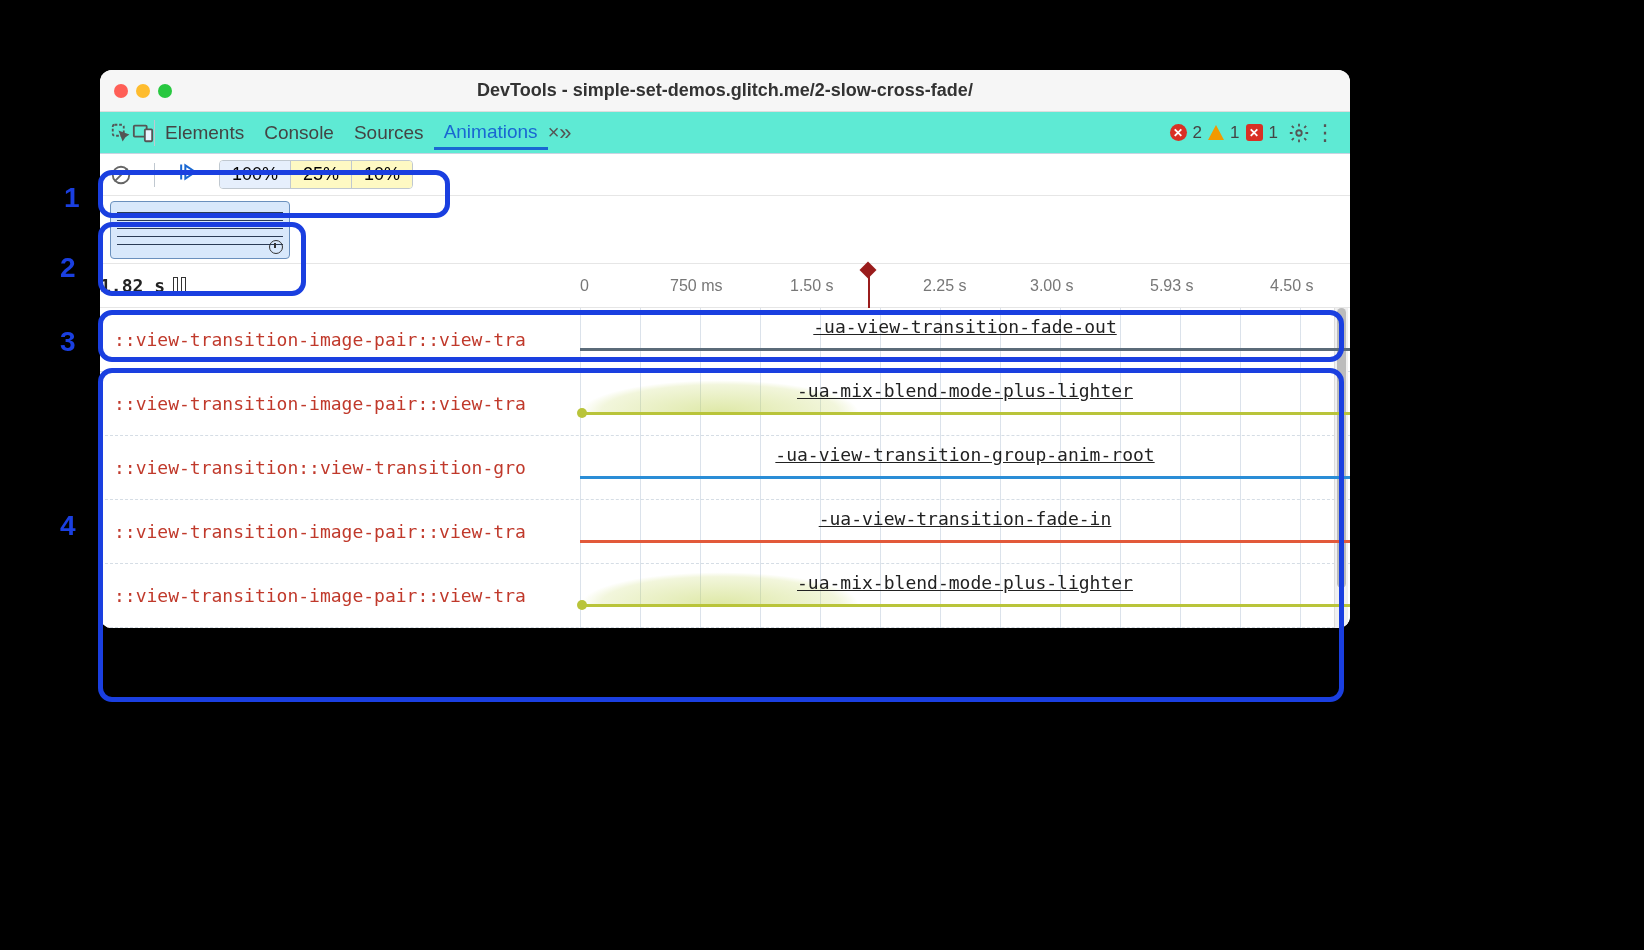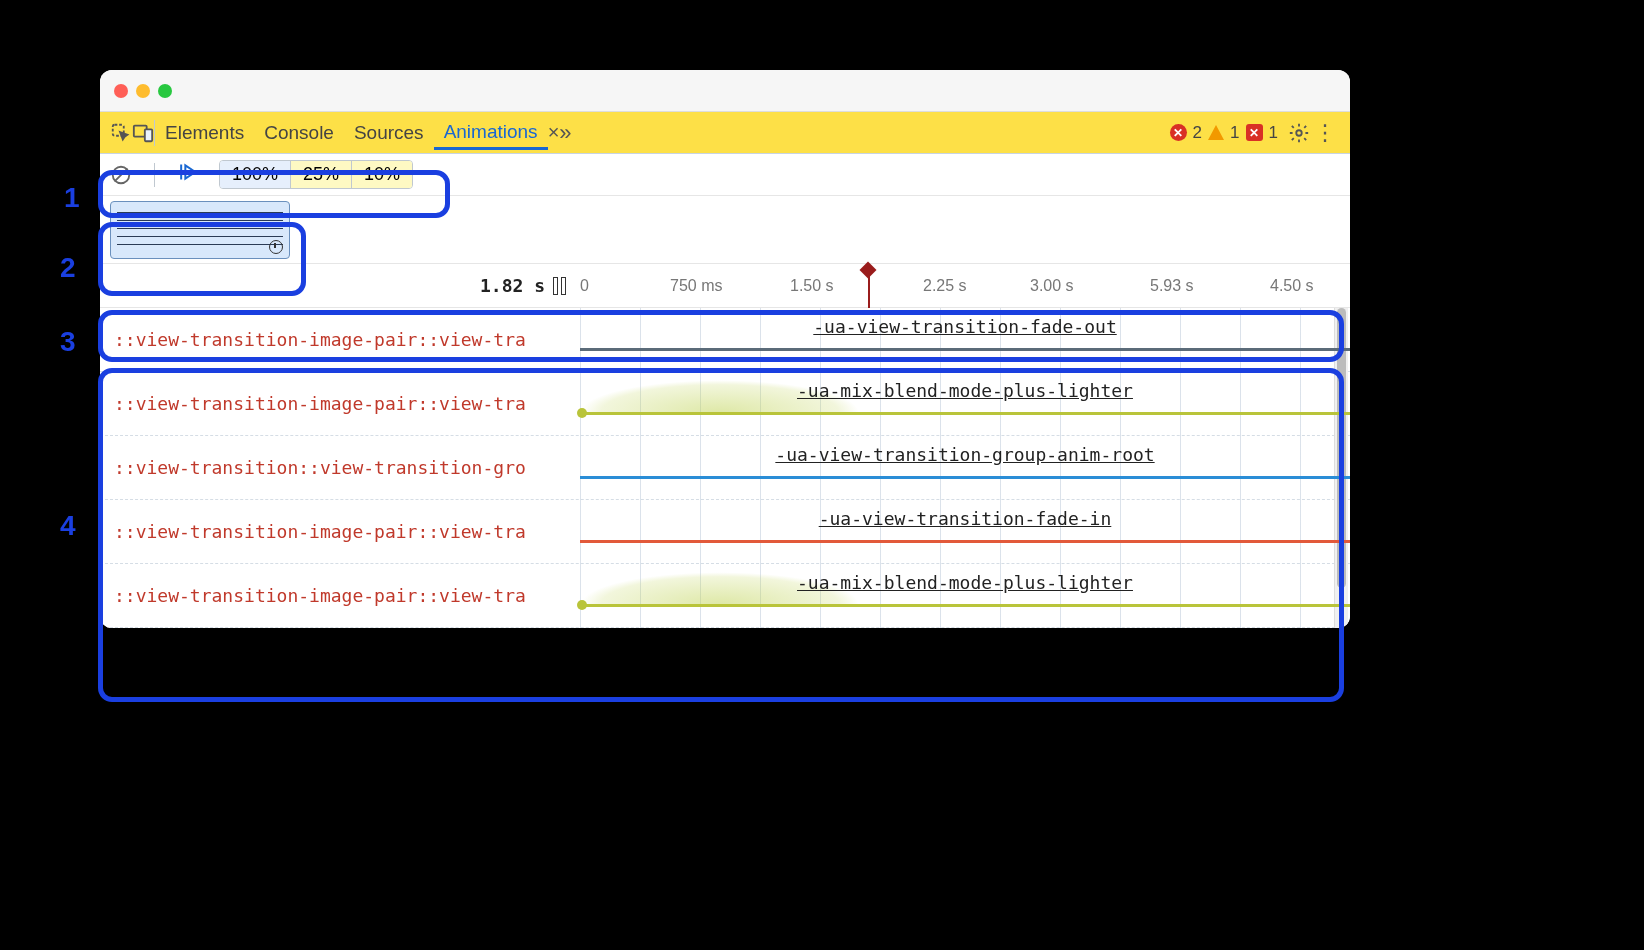--- a/index.html
+++ b/index.html
@@ -34,21 +34,21 @@
   .tdot { width: 14px; height: 14px; border-radius: 50%; }
   .tred { background: #ff5f57; }
   .tyel { background: #febc2e; }
   .tgrn { background: #28c840; }
   .title {
     position: absolute; left: 0; right: 0; text-align: center;
     font-size: 18px; font-weight: 600; color: #333;
   }
   .tabstrip {
     height: 42px;
-    background: #fde047;
+    background: #5eead4;
     display: flex;
     align-items: center;
     border-bottom: 1px solid #c8d4e2;
     padding: 0 10px;
     font-size: 19px;
     color: #444;
   }
   .tabstrip .icon { width: 22px; height: 22px; display:flex;align-items:center;justify-content:center; color:#555;}
   .tab { padding: 6px 10px; cursor: pointer; font-weight: 500;}
   .tab.active { color: #1967d2; border-bottom: 3px solid #1967d2; padding-bottom: 4px;}
@@ -96,21 +96,21 @@
   .thumb .clock::after{content:"";position:absolute;left:4px;top:2px;width:1.5px;height:5px;background:#333;}
   
   
   .rulerrow {
     height: 44px;
     background:#fff;
     display:flex; align-items:center;
     border-bottom: 1px solid #e6e6e6;
     position:relative;
   }
-  .rulerleft { width: 480px; display:flex; align-items:center; justify-content:flex-end; gap: 8px; padding-right: 14px; font-size:18px;}
+  .rulerleft { width: 480px; display:flex; align-items:center; gap: 8px; padding-right: 14px; font-size:18px;}
   .curtime { font-family: Menlo, Consolas, monospace; font-weight:600; color:#222;}
   .pauseicon{display:flex;gap:3px;}
   .pauseicon span{width:5px;height:18px;border:1.4px solid #333;}
   .rulergrid { flex:1; position:relative; height:100%; }
   .tick { position:absolute; top:50%; transform:translateY(-50%); font-size:16px; color:#777;}
   .playhead { position:absolute; top:-2px; bottom:-322px; width:0; }
   .playhead-line{position:absolute;left:0;top:14px;bottom:0;width:2px;background:#9a1c1c;}
   .playhead-diamond{position:absolute;left:-6px;top:2px;width:12px;height:12px;background:#9a1c1c;transform:rotate(45deg);}
   
   
@@ -153,20 +153,21 @@
 <div class="annotbox" style="left:98px; top:368px; width:1246px; height:334px;"></div>
 
 <div class="window">
 
   <div class="titlebar">
     <div class="traffic">
       <div class="tdot tred"></div>
       <div class="tdot tyel"></div>
       <div class="tdot tgrn"></div>
     </div>
+    <div class="title">DevTools - simple-set-demos.glitch.me/2-slow-cross-fade/</div>
   </div>
 
   <div class="tabstrip">
     <span class="icon">
       <svg width="22" height="22" viewBox="0 0 24 24" fill="none" stroke="#555" stroke-width="2">
           <rect x="3" y="3" width="12" height="12" rx="2" stroke-dasharray="3 2"></rect>
           <path d="M11 11l8 3-3 2-2 3-3-8z" fill="#555"></path>
         </svg>
     </span>
     <span class="icon">

